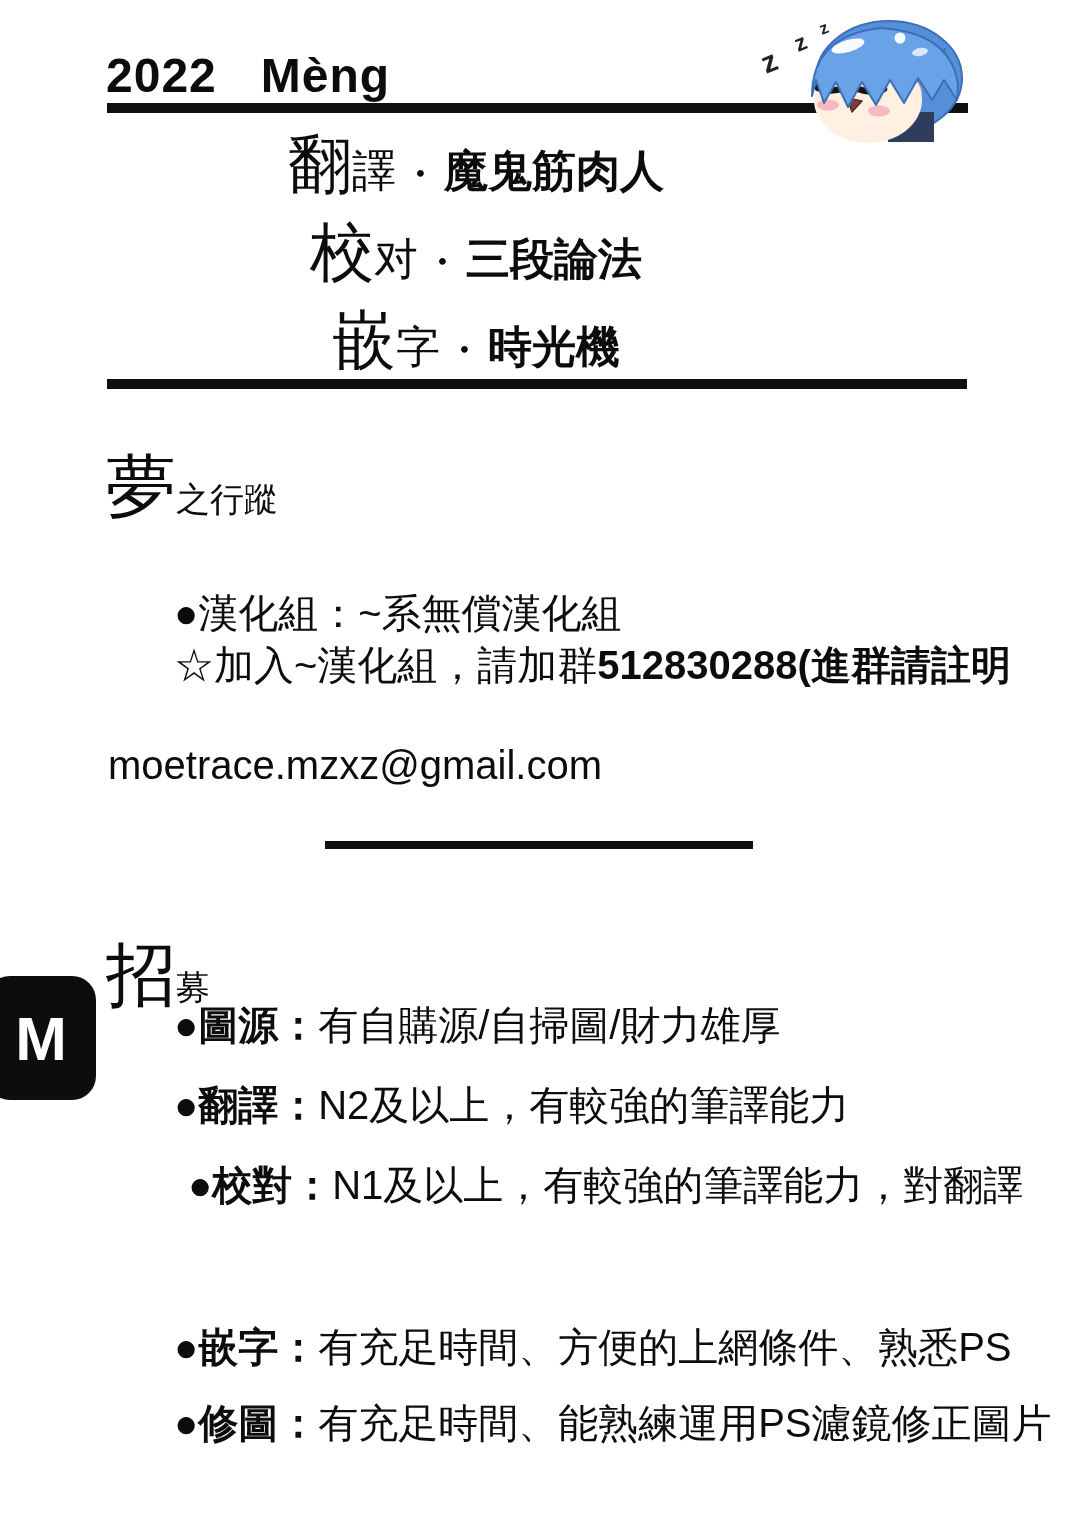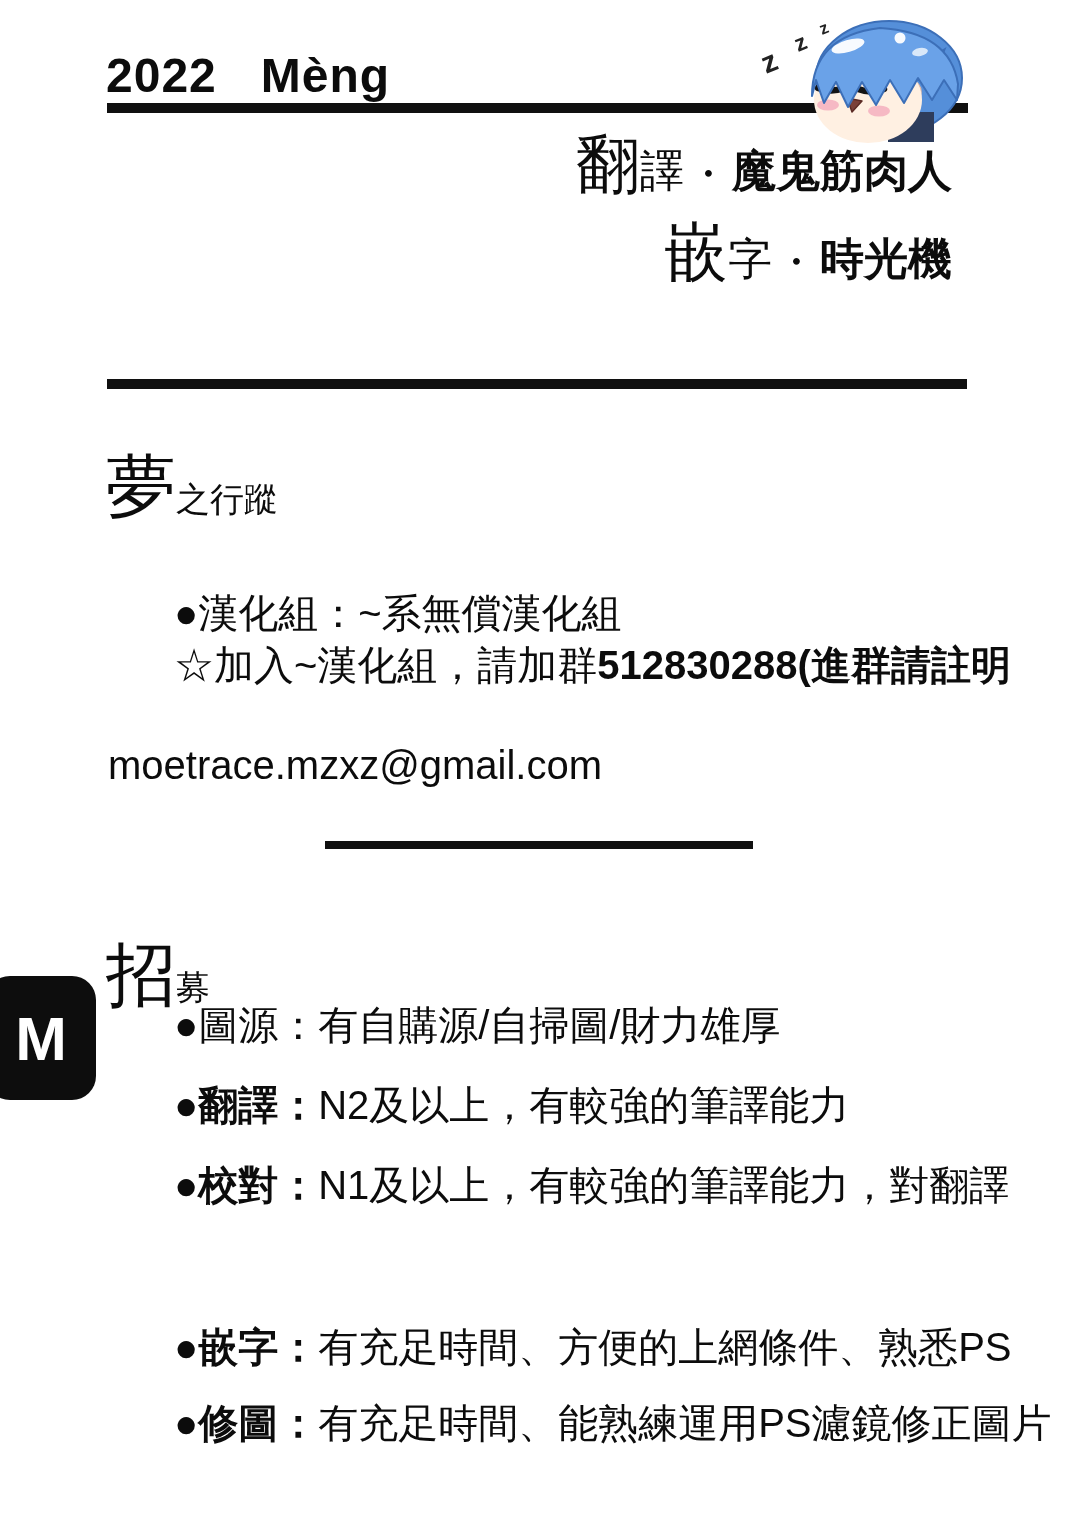--- a/index.html
+++ b/index.html
@@ -19,21 +19,21 @@
     letter-spacing:1px;
     white-space:nowrap;
     text-align:right;
   }
   .brandline .gap{display:inline-block;width:44px;}
   .rule{background:#101010;}
   .rule-top{left:107px;top:103px;width:861px;height:10px;}
   .rule-mid{left:107px;top:379px;width:860px;height:10px;}
   .rule-short{left:325px;top:841px;width:428px;height:8px;}
   
-  .credits{left:0;top:120px;width:952px;text-align:right;}
+  .credits{left:0;top:120px;width:952px;text-align:center;}
   .credit-row{height:88px;line-height:88px;white-space:nowrap;}
   .role-big{font-family:"DejaVu Serif", serif;font-size:64px;font-weight:400;}
   .role-small{font-family:"DejaVu Serif", serif;font-size:44px;font-weight:400;}
   .credit-sep{font-family:"DejaVu Serif", serif;font-size:36px;font-weight:700;margin:0 6px;}
   .credit-name{font-family:"DejaVu Serif", serif;font-size:44px;font-weight:700;}
   
   .sec-title{white-space:nowrap;line-height:1;}
   .sec-title .t-big{font-family:"DejaVu Serif", serif;font-size:70px;font-weight:400;}
   .sec-title .t-rest{font-family:"DejaVu Serif", serif;font-size:34px;font-weight:400;}
   .group-title{left:106px;top:452px;}
@@ -102,20 +102,23 @@
     <ellipse cx="96" cy="38" rx="17" ry="6" fill="#ffffff" opacity="0.95" transform="rotate(-16 96 38)"></ellipse>
     <circle cx="148" cy="30" r="5.5" fill="#ffffff" opacity="0.95"></circle>
     <ellipse cx="168" cy="44" rx="8" ry="4" fill="#ffffff" opacity="0.75" transform="rotate(-10 168 44)"></ellipse>
   </svg>
 
   <div class="abs credits">
     <div class="credit-row">
       <span class="role-big">翻</span><span class="role-small">譯</span><span class="credit-sep">・</span><span class="credit-name">魔鬼筋肉人</span>
     </div>
     <div class="credit-row">
+      <span class="role-big">校</span><span class="role-small">对</span><span class="credit-sep">・</span><span class="credit-name">三段論法</span>
+    </div>
+    <div class="credit-row">
       <span class="role-big">嵌</span><span class="role-small">字</span><span class="credit-sep">・</span><span class="credit-name">時光機</span>
     </div>
   </div>
 
   <div class="abs rule rule-mid"></div>
 
   <div class="abs sec-title group-title">
     <span class="t-big">夢</span><span class="t-rest">之行蹤</span>
   </div>
 
@@ -126,19 +129,19 @@
   <div class="abs rule rule-short"></div>
 
   <div class="abs sec-title recruit-title">
     <span class="t-big">招</span><span class="t-rest">募</span>
   </div>
 
   <div class="abs m-badge">
     <span>M</span>
   </div>
 
-  <div class="textline indent r0"><span style="font-weight: 400;">●圖源：</span><span>有自購源/自掃圖/財力雄厚</span></div>
+  <div class="textline indent r0"><span style="font-weight: 700;">●圖源：</span><span>有自購源/自掃圖/財力雄厚</span></div>
   <div class="textline indent r1"><span style="font-weight: 700;">●翻譯：</span><span>N2及以上，有較強的筆譯能力</span></div>
-  <div class="textline indent r2"><span style="font-weight: 700;">●校對：</span><span>N1及以上，有較強的筆譯能力，對翻譯</span></div>
+  <div class="textline indent r2"><span style="font-weight: 700; margin-left: 14px;">●校對：</span><span>N1及以上，有較強的筆譯能力，對翻譯</span></div>
   <div class="textline indent r4"><span style="font-weight: 700;">●嵌字：</span><span>有充足時間、方便的上網條件、熟悉PS</span></div>
   <div class="textline indent r5"><span style="font-weight: 700;">●修圖：</span><span>有充足時間、能熟練運用PS濾鏡修正圖片</span></div>
 
 </div>
 
 </body></html>

